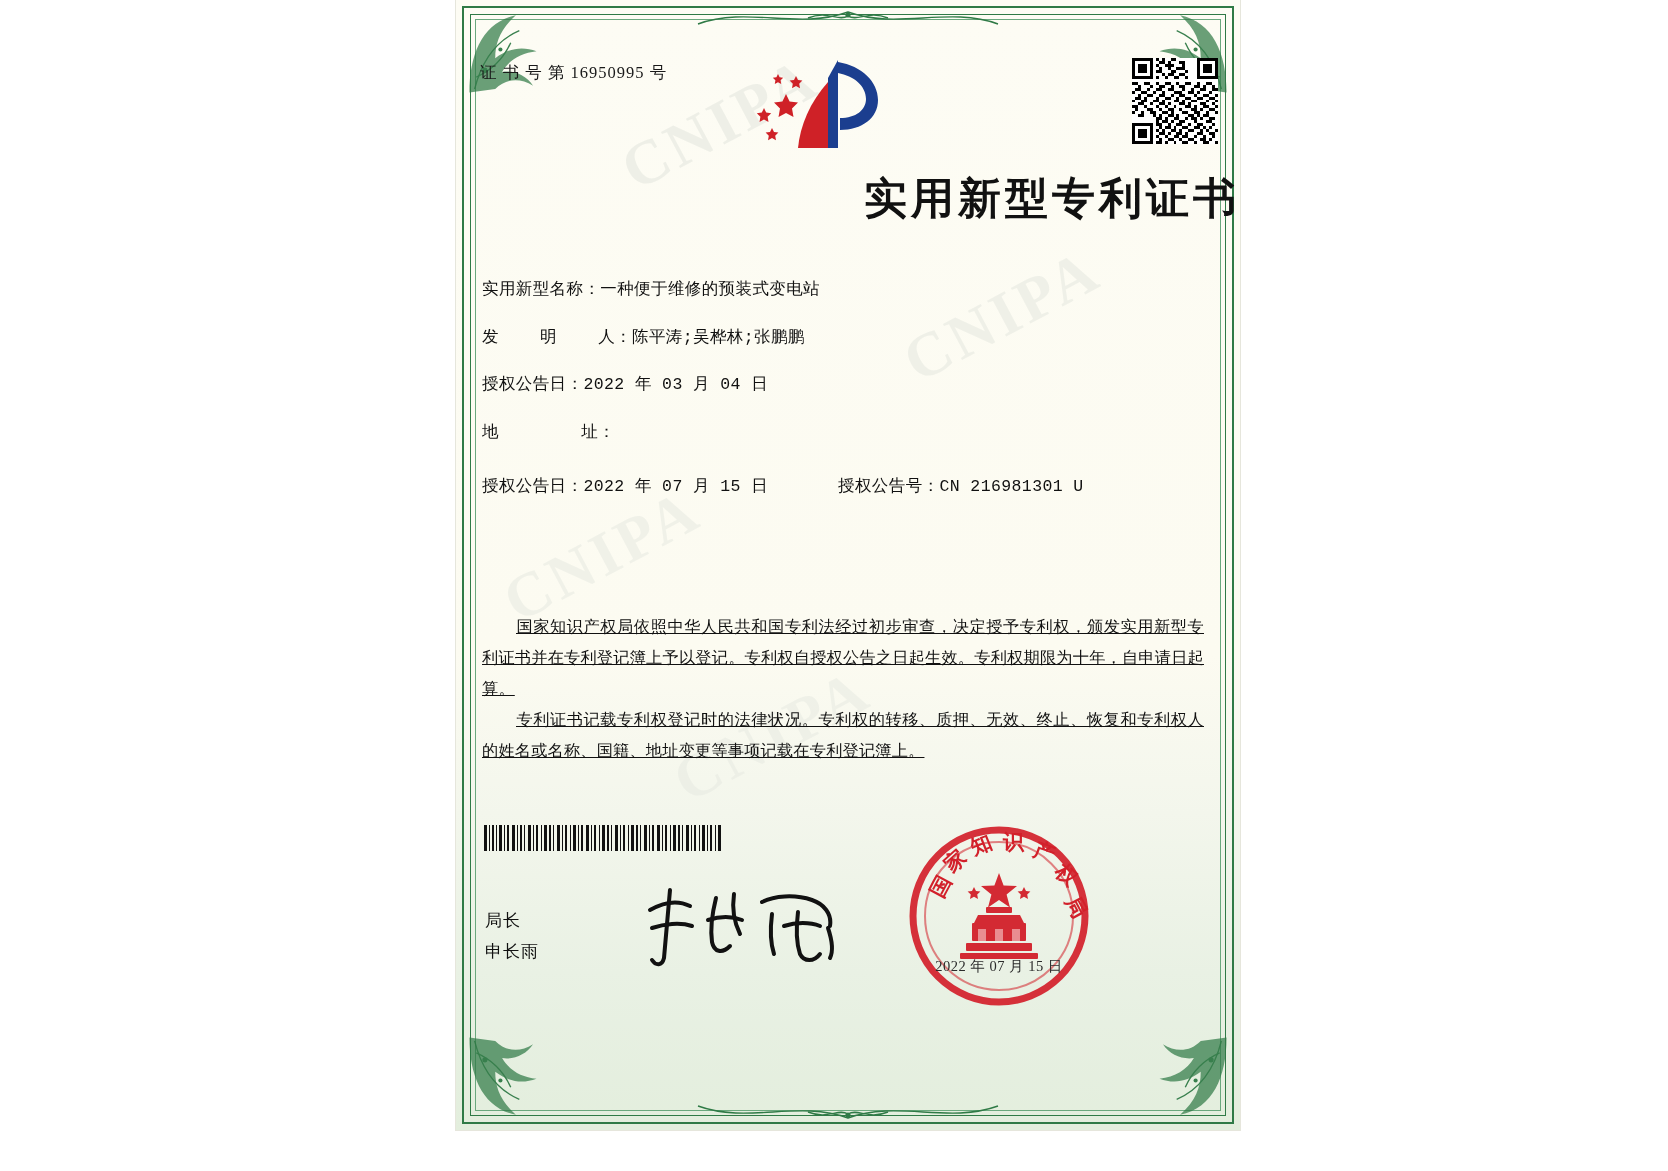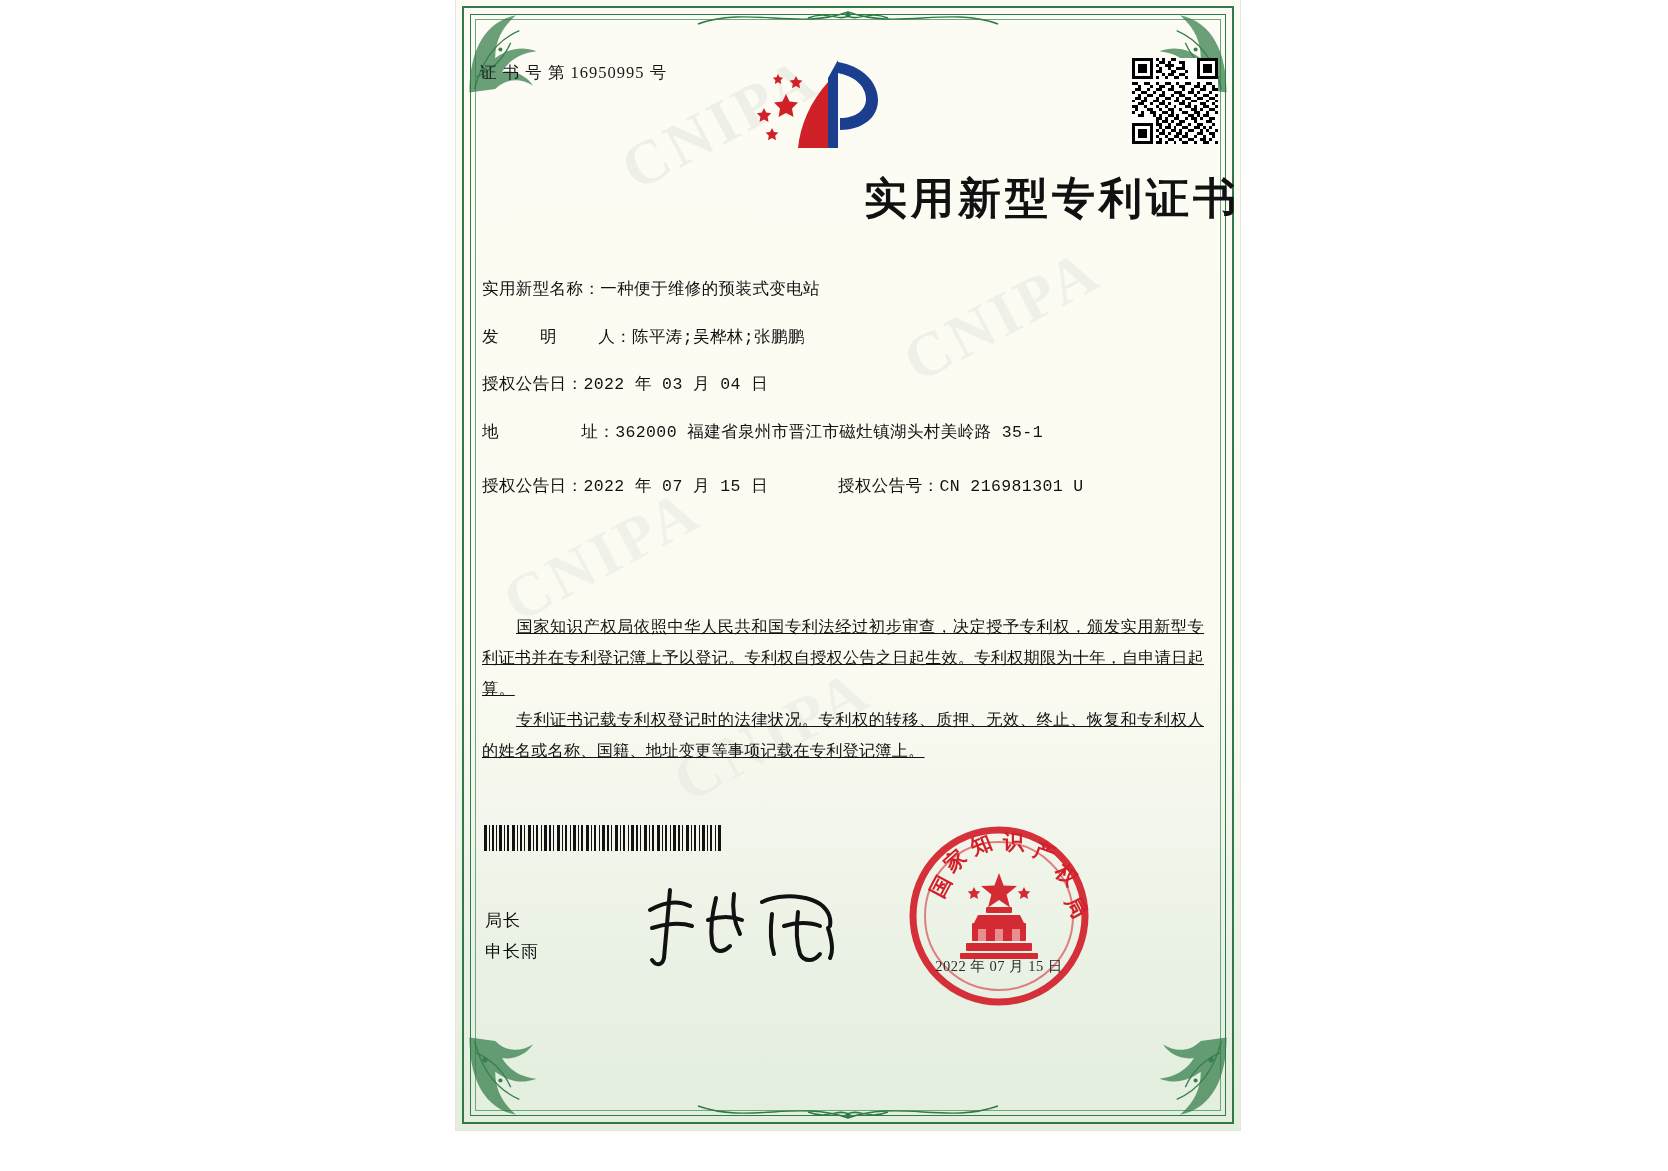--- a/index.html
+++ b/index.html
@@ -409,21 +409,20 @@
         <div class="field">
           <span class="flabel">发    明    人：</span>
           <span class="fvalue">陈平涛;吴桦林;张鹏鹏</span>
         </div>
         <div class="field">
           <span class="flabel">授权公告日：</span>
           <span class="fvalue">2022 年 03 月 04 日</span>
         </div>
         <div class="field">
           <span class="flabel">地        址：</span>
-          <span class="fvalue">362000 福建省泉州市晋江市磁灶镇湖头村美岭路 35-1</span>
         </div>
         <div class="field two-col">
           <span class="flabel">授权公告日：</span>
           <span class="fvalue">2022 年 07 月 15 日</span>
           <span class="second-label">授权公告号：</span>
           <span class="fvalue">CN 216981301 U</span>
         </div>
       </div>
 
       <div class="para para1"><span class="indent"></span><span>国家知识产权局依照中华人民共和国专利法经过初步审查，决定授予专利权，颁发实用新型专利证书并在专利登记簿上予以登记。专利权自授权公告之日起生效。专利权期限为十年，自申请日起算。</span></div>

